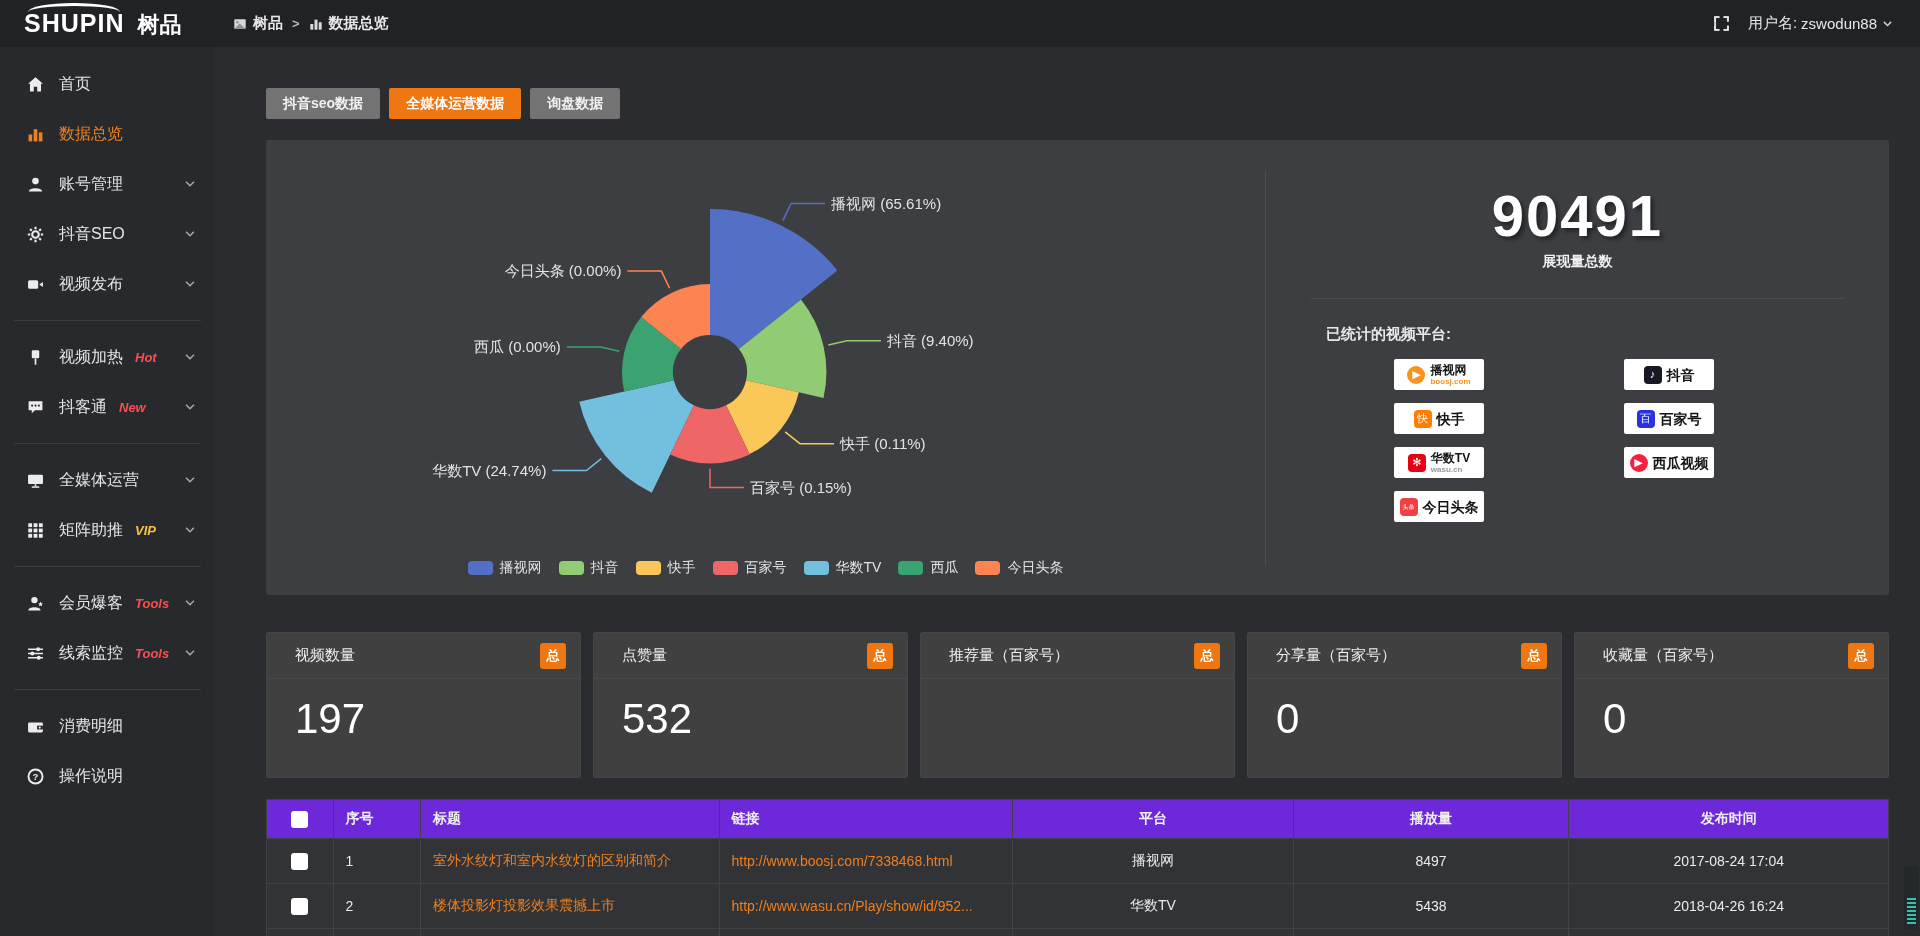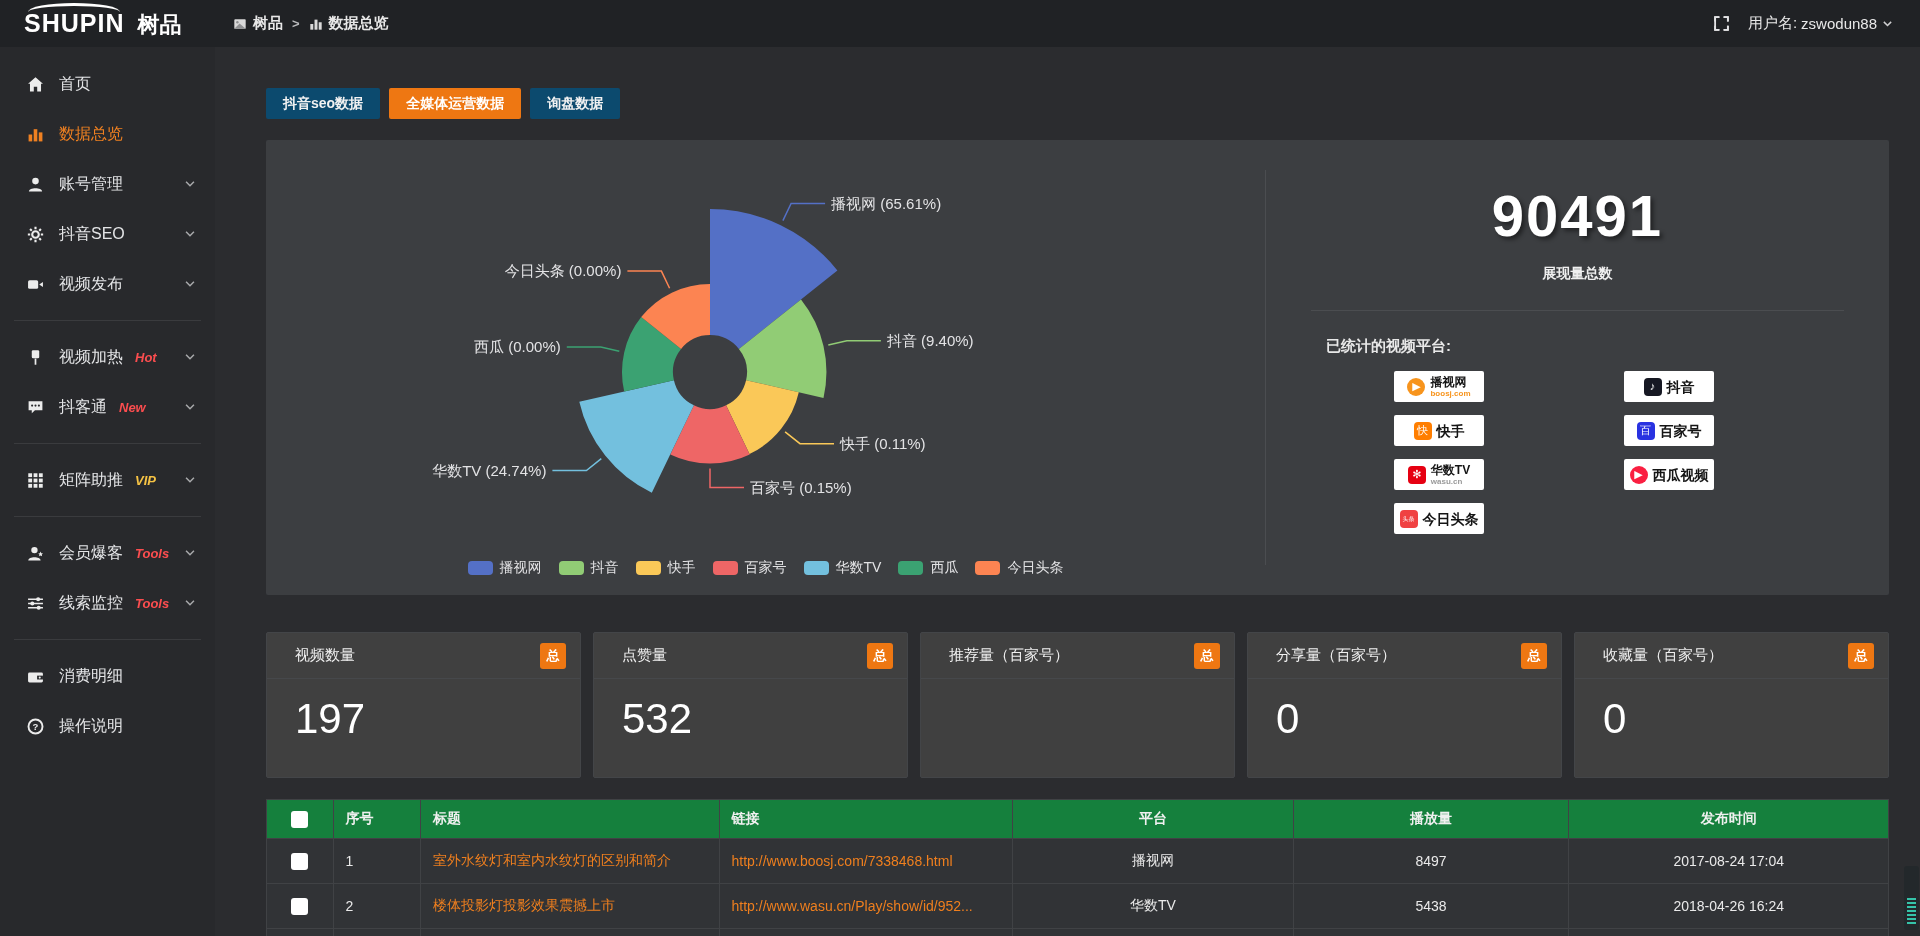--- a/index.html
+++ b/index.html
@@ -31,36 +31,36 @@
   .si-icon { width:17px; height:17px; margin-right:15px; flex-shrink:0; color:currentColor; }
   .side-item:not(.active) .si-icon { color:#ececec; }
   .side-badge { font-style:italic; font-weight:bold; font-size:13px; margin-left:12px; }
   .side-chevron { margin-left:auto; width:14px; height:14px; color:#a9aaac; }
   .side-divider { height:1px; background:#3a3b3e; margin:11px 14px; }
 
   #main { flex:1; padding:41px 31px 0 51px; }
 
   
   .tabs { display:flex; gap:9px; }
-  .tab { height:31px; padding:0 17px; background:#0c4a6e; color:#f2f2f2; font-size:14px; font-weight:bold;
+  .tab { height:31px; padding:0 17px; background:#737373; color:#f2f2f2; font-size:14px; font-weight:bold;
          border:none; border-radius:2px; display:flex; align-items:center; cursor:pointer;
          font-family:"Liberation Sans","DejaVu Sans",sans-serif; }
   .tab.active { background:#ee7712; color:#fff; }
 
   
   .chart-panel { margin-top:21px; height:455px; background:#3c3e41; display:flex; position:relative; border-radius:2px; }
   .chart-left { width:999px; position:relative; flex-shrink:0; }
   #pie-svg { position:absolute; left:0; top:0; }
   .chart-legend { position:absolute; left:0; right:0; bottom:18px; display:flex; justify-content:center; gap:17px; align-items:center; }
   .legend-item { display:flex; align-items:center; gap:7px; font-size:14px; color:#e3e3e5; cursor:pointer; }
   .legend-chip { width:25px; height:14px; border-radius:4px; }
   .v-divider { width:1px; background:#4b4d50; margin:30px 0; }
   .chart-right { flex:1; padding-top:42px; }
   .big-number { text-align:center; font-size:58px; font-weight:bold; color:#fff; text-shadow:3px 3px 4px rgba(0,0,0,.45); letter-spacing:2px; }
-  .big-caption { text-align:center; font-size:14px; font-weight:bold; margin-top:16px; color:#f0f0f0; }
+  .big-caption { text-align:center; font-size:14px; font-weight:bold; margin-top:4px; color:#f0f0f0; }
   .h-divider { height:1px; background:#4b4d50; margin:27px 45px 0 45px; }
   .platforms-label { margin:26px 0 0 60px; font-size:15px; font-weight:bold; }
   .platform-cols { display:flex; margin-top:15px; padding-left:128px; gap:140px; }
   .platform-col { display:flex; flex-direction:column; gap:13px; }
   .platform-badge { width:90px; height:31px; background:#fff; border-radius:2px; display:flex; align-items:center; justify-content:center; gap:5px; color:#141414; cursor:default; }
   .pb-logo { width:18px; height:18px; border-radius:4px; display:flex; align-items:center; justify-content:center; font-size:11px; line-height:1; flex-shrink:0; }
   .pb-texts { display:flex; flex-direction:column; align-items:flex-start; line-height:1; }
   .pb-name { font-size:12px; font-weight:bold; color:#141414; white-space:nowrap; }
   .pb-sub { font-size:8px; font-weight:bold; margin-top:2px; }
 
@@ -68,21 +68,21 @@
   .stat-cards { display:flex; gap:12px; margin-top:37px; }
   .stat-card { flex:1; height:146px; background:#404040; border:1px solid #434548; border-radius:2px; }
   .stat-card-header { height:46px; display:flex; align-items:center; justify-content:space-between; padding:0 14px 0 28px; border-bottom:1px solid #46484b; font-size:15px; color:#f0f0f0; }
   .stat-badge { min-width:26px; height:26px; background:#ee7712; color:#fff; font-size:13px; font-weight:bold; display:flex; align-items:center; justify-content:center; border-radius:3px; }
   .stat-value { padding:16px 0 0 28px; font-size:42px; color:#fff; }
 
   
   .table-panel { margin-top:21px; }
   table { width:100%; border-collapse:collapse; background:#313336; table-layout:fixed; }
   th, td { border:1px solid #404245; padding:0 12px; overflow:hidden; white-space:nowrap; text-overflow:ellipsis; }
-  th { height:39px; background:#15803d; font-size:14px; color:#f0f0f0; font-weight:bold; text-align:left; }
+  th { height:39px; background:#6d28d9; font-size:14px; color:#f0f0f0; font-weight:bold; text-align:left; }
   td { height:45px; font-size:14px; color:#eaeaea; }
   th.c, td.c { text-align:center; }
   td.link-cell, td.title-cell { color:#ef7f1e; }
   .row-link { color:#ef7f1e; text-decoration:none; cursor:pointer; }
   .checkbox { width:17px; height:17px; background:#fff; border-radius:3px; display:inline-block; vertical-align:middle; cursor:pointer; }
 
   
   .floating-widget { position:absolute; right:1px; bottom:6px; width:15px; height:64px; background:#23282b; border-radius:3px; cursor:pointer;
     background-image:repeating-linear-gradient(to bottom, transparent 0 2px, #35c3a9 2px 4px); background-size:9px 30px; background-position:3px 30px; background-repeat:no-repeat; }
 </style>
@@ -223,20 +223,35 @@
         </span>
         <span>抖客通</span>
         <span class="side-badge" style="color: rgb(251, 77, 79);">New</span>
         <span class="side-chevron">
           <svg viewBox="0 0 16 16" fill="none" stroke="currentColor" stroke-width="1.7">
             <polyline points="3.5,5.5 8,10 12.5,5.5"></polyline>
           </svg>
         </span>
       </div>
       <div class="side-divider"></div>
+      <div class="side-item">
+        <span class="si-icon">
+          <svg viewBox="0 0 16 16" fill="currentColor">
+            <rect x="1" y="2.5" width="14" height="8.8" rx="1"></rect>
+            <rect x="7.2" y="11.5" width="1.6" height="2"></rect>
+            <rect x="4.5" y="13.5" width="7" height="1.4"></rect>
+          </svg>
+        </span>
+        <span>全媒体运营</span>
+        <span class="side-chevron">
+          <svg viewBox="0 0 16 16" fill="none" stroke="currentColor" stroke-width="1.7">
+            <polyline points="3.5,5.5 8,10 12.5,5.5"></polyline>
+          </svg>
+        </span>
+      </div>
       <div class="side-item">
         <span class="si-icon">
           <svg viewBox="0 0 16 16" fill="currentColor">
             <rect x="1.2" y="1.2" width="3.6" height="3.6"></rect>
             <rect x="6.2" y="1.2" width="3.6" height="3.6"></rect>
             <rect x="11.2" y="1.2" width="3.6" height="3.6"></rect>
             <rect x="1.2" y="6.2" width="3.6" height="3.6"></rect>
             <rect x="6.2" y="6.2" width="3.6" height="3.6"></rect>
             <rect x="11.2" y="6.2" width="3.6" height="3.6"></rect>
             <rect x="1.2" y="11.2" width="3.6" height="3.6"></rect>

